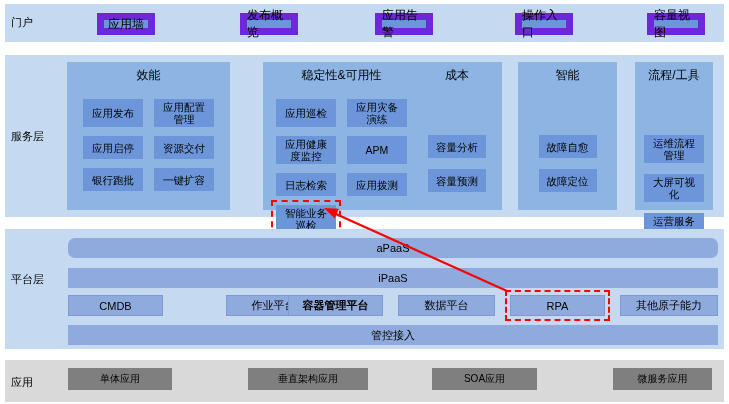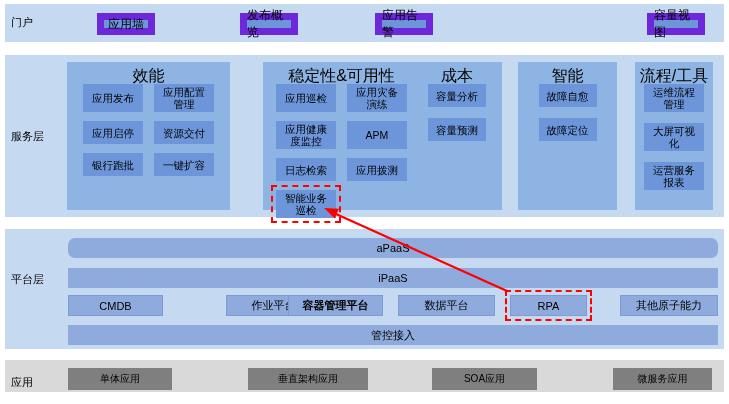--- a/index.html
+++ b/index.html
@@ -4,34 +4,34 @@
 <style>
   html,body{margin:0;padding:0;background:#ffffff;}
   .stage{
     position:relative;width:729px;height:404px;background:#ffffff;
     font-family:"Liberation Sans","DejaVu Sans",sans-serif;color:#000;overflow:hidden;
   }
   .band{position:absolute;left:5px;width:719px;background:#C5D9F1;}
   .band-portal{top:4px;height:38px;}
   .band-service{top:55px;height:162px;}
   .band-platform{top:229px;height:120px;}
-  .band-apps{top:360px;height:32px;background:#D9D9D9;}
+  .band-apps{top:360px;height:42px;background:#D9D9D9;}
   .band-label{position:absolute;left:6px;font-size:11px;line-height:16px;color:#000;white-space:nowrap;}
 
   
   .pbtn{
     position:absolute;top:9px;width:58px;height:22px;background:#6C96D9;border:7px solid #6d28d9;
     display:flex;align-items:center;justify-content:center;font-size:12px;box-sizing:border-box;
   }
 
   
   .sgroup{position:absolute;top:7px;height:148px;background:#8DB4E3;box-sizing:border-box;}
-  .sgroup-title{text-align:center;font-size:16px;padding:7px 0 2px;line-height:13px;}
+  .sgroup-title{text-align:center;font-size:12px;padding:7px 0 17px;line-height:13px;}
   .sgrid2{display:grid;grid-template-columns:60px 60px;column-gap:11px;row-gap:9px;justify-content:center;}
-  .scol{display:flex;flex-direction:column;align-items:center;gap:11px;}
+  .scol{display:flex;flex-direction:column;align-items:center;gap:11px;margin-top:36px;}
   .sitem{
     background:#6C96D9;min-height:23px;width:60px;box-sizing:border-box;
     display:flex;align-items:center;justify-content:center;text-align:center;
     font-size:10.5px;line-height:12px;padding:2px 8px;
   }
   .scol .sitem{width:58px;}
 
   
   .pwrap{position:absolute;left:63px;top:0;width:650px;height:120px;}
   .pbar{
@@ -56,20 +56,21 @@
 </head>
 <body>
 
 <div class="stage">
 
   <div class="band band-portal">
     <div class="band-label" style="top:10px;">门户</div>
     <div class="pbtn" style="left:92px;">应用墙</div>
     <div class="pbtn" style="left:235px;">发布概览</div>
     <div class="pbtn" style="left:370px;">应用告警</div>
+    <div class="pbtn" style="left:510px;">操作入口</div>
     <div class="pbtn" style="left:642px;">容量视图</div>
   </div>
 
   <div class="band band-service">
     <div class="band-label" style="top:73px;">服务层</div>
 
     <div class="sgroup" style="left:62px;width:163px;">
       <div class="sgroup-title">效能</div>
       <div class="sgrid2">
         <div class="sitem">应用发布</div>
@@ -122,21 +123,21 @@
 
   <div class="band band-platform">
     <div class="band-label" style="top:42px;">平台层</div>
     <div class="pwrap">
       <div class="pbar" style="top:9px;border-radius:7px;">aPaaS</div>
       <div class="pbar" style="top:39px;">iPaaS</div>
       <div class="pbox" style="left:0;width:95px;">CMDB</div>
       <div class="pbox" style="left:110px;width:95px;margin-left:48px;">作业平台</div>
       <div class="pbox" style="left:220px;width:95px;font-weight:bold;">容器管理平台</div>
       <div class="pbox" style="left:330px;width:97px;">数据平台</div>
-      <div class="pbox hl" style="left:442px;width:77px;">RPA</div>
+      <div class="pbox hl" style="left:442px;width:95px;">RPA</div>
       <div class="pbox" style="left:552px;width:98px;">其他原子能力</div>
       <div class="pbar" style="top:96px;">管控接入</div>
     </div>
   </div>
 
   <div class="band band-apps">
     <div class="band-label" style="top:14px;">应用</div>
     <div class="abox" style="left:63px;width:104px;">单体应用</div>
     <div class="abox" style="left:243px;width:120px;">垂直架构应用</div>
     <div class="abox" style="left:427px;width:105px;">SOA应用</div>

